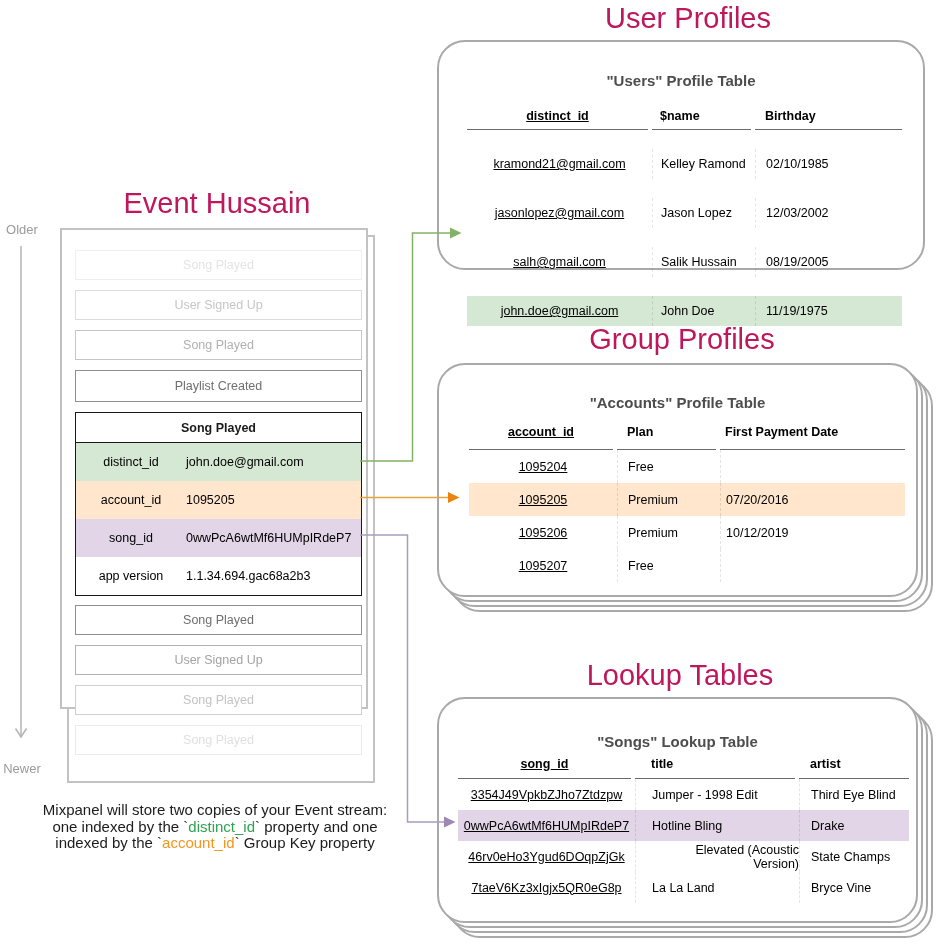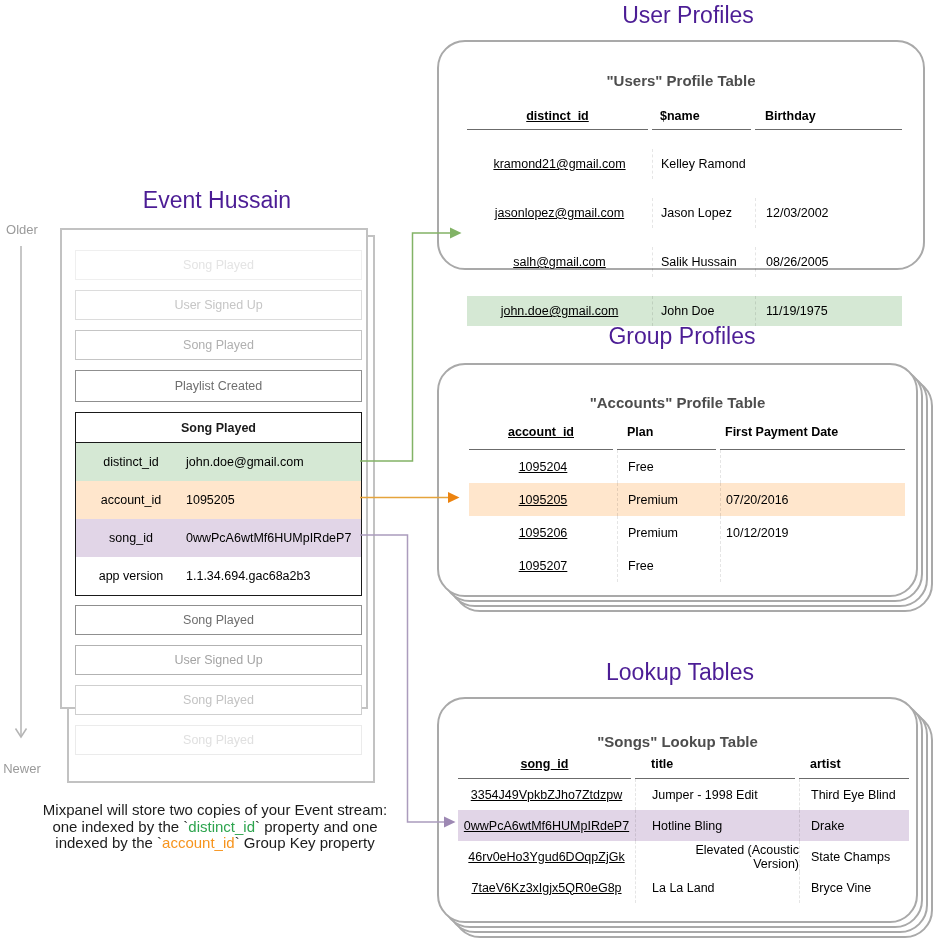--- a/index.html
+++ b/index.html
@@ -1,21 +1,21 @@
 <!DOCTYPE html>
 <html><head>
 <meta charset="utf-8">
 <style>
   * { box-sizing: border-box; margin: 0; padding: 0; }
   html,body { background:#fff; }
   body { font-family: "Liberation Sans", sans-serif; }
   .canvas { position:relative; width:941px; height:951px; background:#fff; overflow:hidden; }
 
   
-  .section-title { position:absolute; width:300px; text-align:center; font-size:23px; color:#4c1d95; }
+  .section-title { position:absolute; width:300px; text-align:center; font-size:29px; color:#be185d; }
   .card-title { position:absolute; left:0; width:100%; text-align:center; font-weight:bold; font-size:15px; color:#4d4d4d; }
 
   
   .tl-label { position:absolute; left:0; width:44px; text-align:center; font-size:13px; color:#9a9a9a; }
 
   
   .es-shadow { position:absolute; left:67px; top:235px; width:308px; height:548px; background:#fff; border:2px solid #c2c2c2; }
   .es { position:absolute; left:60px; top:228px; width:308px; height:481px; background:#fff; border:2px solid #c2c2c2; }
   .event { position:absolute; left:13px; width:287px; height:30px; background:#fff; border:1.5px solid;
            display:flex; align-items:center; justify-content:center; font-size:12.5px; }
@@ -124,30 +124,31 @@
     <div class="card-title" style="top:30px;">"Users" Profile Table</div>
     <div class="table u" style="left:28px;top:60px;width:435px;">
       <div class="thead">
         <div class="cell c1 th u-line">distinct_id</div>
         <div class="cell c2 th">$name</div>
         <div class="cell c3 th">Birthday</div>
       </div>
       <div class="trow">
         <div class="cell c1 u-line">kramond21@gmail.com</div>
         <div class="cell c2">Kelley Ramond</div>
+        <div class="cell c3">02/10/1985</div>
       </div>
       <div class="trow">
         <div class="cell c1 u-line">jasonlopez@gmail.com</div>
         <div class="cell c2">Jason Lopez</div>
         <div class="cell c3">12/03/2002</div>
       </div>
       <div class="trow">
         <div class="cell c1 u-line">salh@gmail.com</div>
         <div class="cell c2">Salik Hussain</div>
-        <div class="cell c3">08/26/2005</div>
+        <div class="cell c3">08/19/2005</div>
       </div>
       <div class="trow hl-green">
         <div class="cell c1 u-line">john.doe@gmail.com</div>
         <div class="cell c2">John Doe</div>
         <div class="cell c3">11/19/1975</div>
       </div>
     </div>
   </div>
 
   <div class="stack" style="left:452px;top:378px;width:481px;height:234px;"></div>

